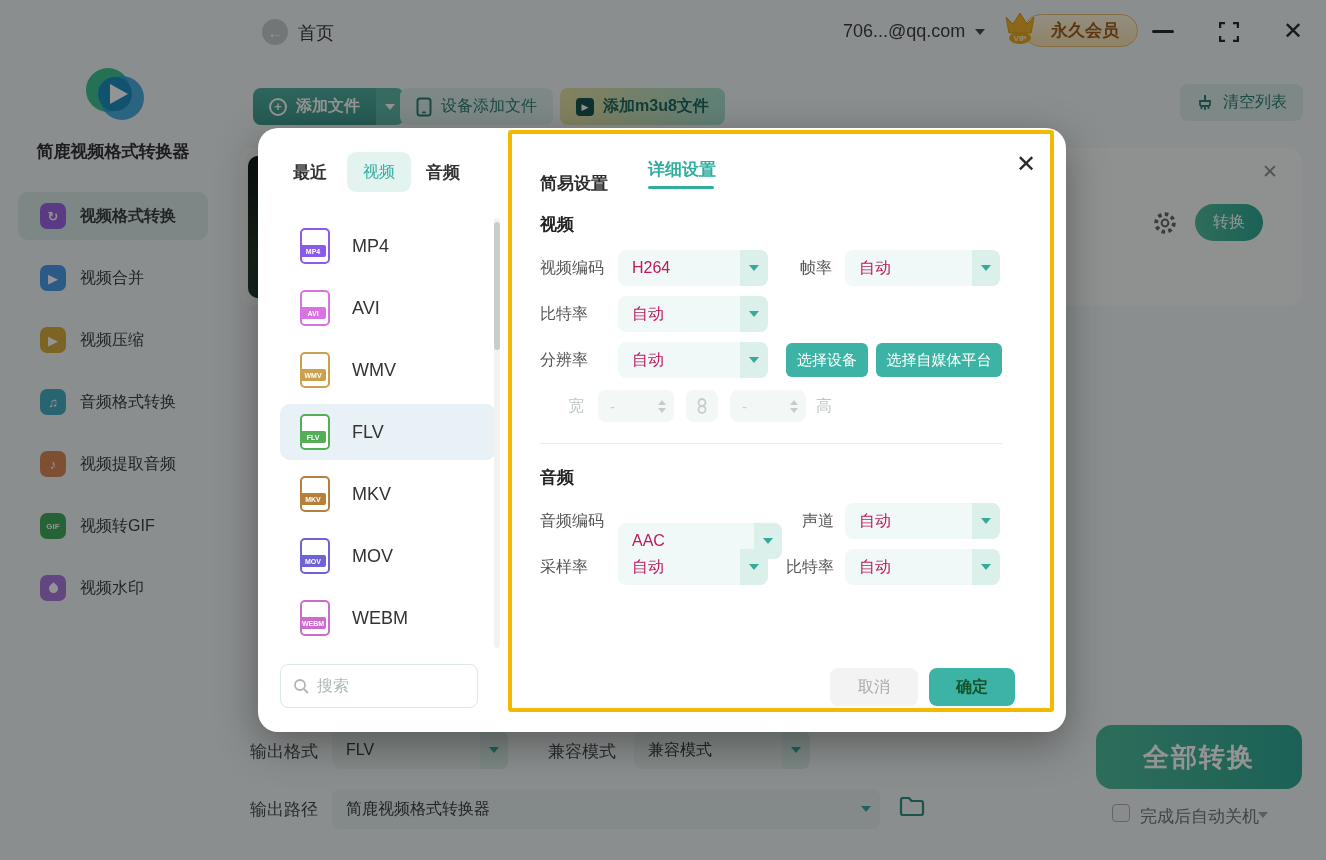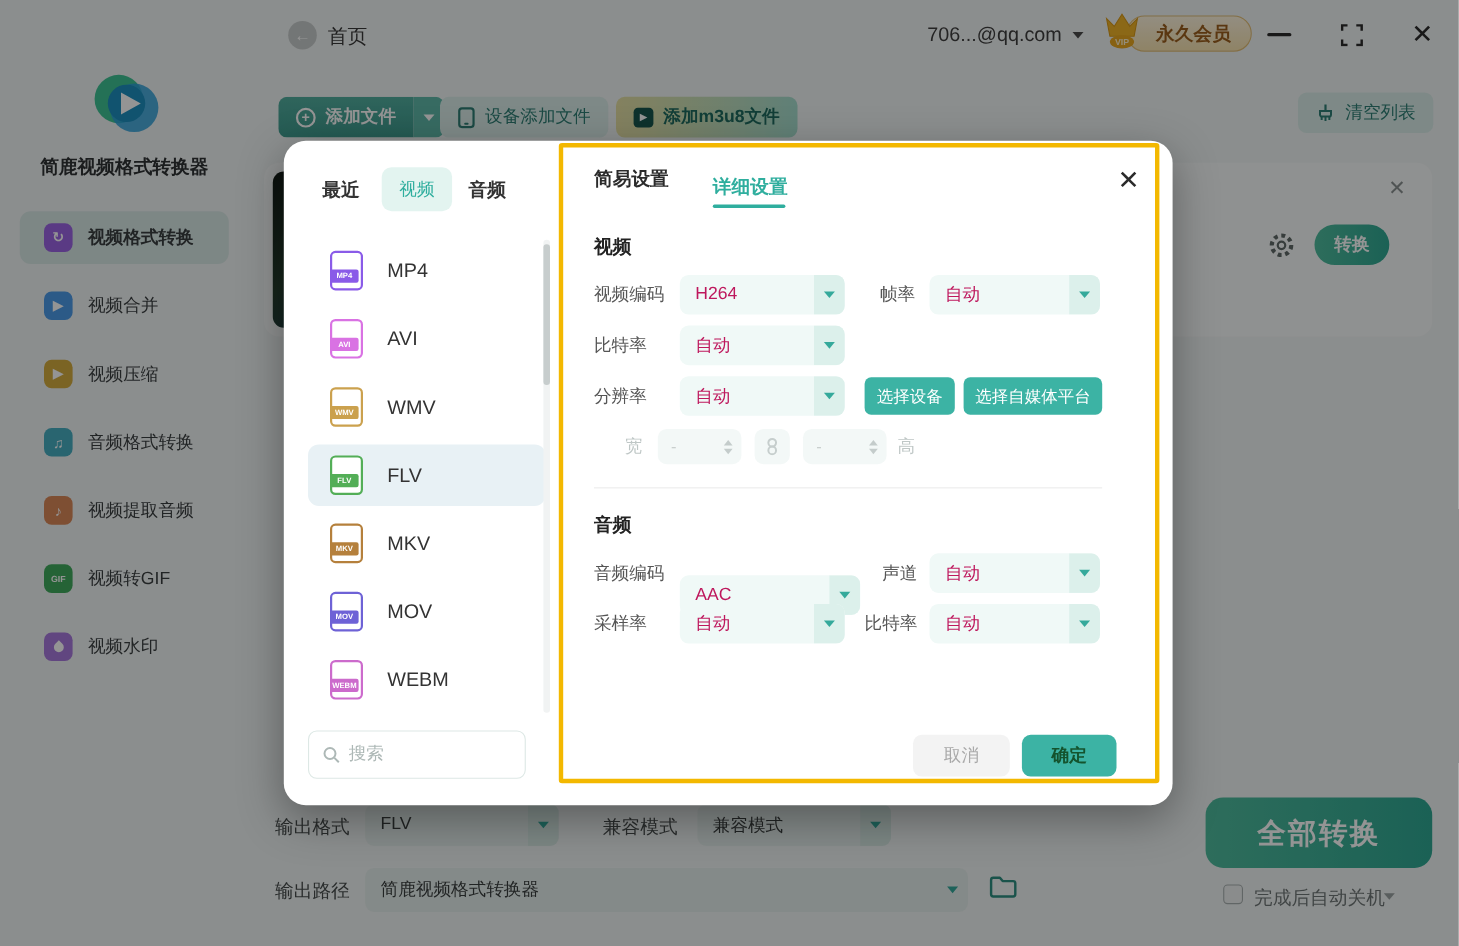--- a/index.html
+++ b/index.html
@@ -38,21 +38,21 @@
   .plus-circle{width:18px;height:18px;border:2px solid #fff;border-radius:50%;display:flex;align-items:center;justify-content:center;font-size:13px;font-weight:bold;line-height:1}
   .btn-light{height:37px;background:#D9EDE9;border-radius:8px;color:#2F7F75;font-size:16px;display:flex;align-items:center;gap:9px;padding:0 16px}
   .btn-m3u8{left:560px;top:88px;height:37px;border-radius:8px;background:linear-gradient(90deg,#E4DFA3,#A5DCCE);color:#1F6B60;font-weight:bold;font-size:16px;display:flex;align-items:center;gap:9px;padding:0 16px}
   .mini-tile{width:18px;height:18px;background:#19564F;border-radius:4px;color:#fff;font-size:9px;display:flex;align-items:center;justify-content:center}
 
   
   .file-card{left:240px;top:148px;width:1062px;height:158px;background:#F7FAFA;border-radius:14px}
   .thumb{left:248px;top:156px;width:104px;height:142px;border-radius:10px;background:linear-gradient(135deg,#121A16 0%,#27402F 45%,#1C3A44 75%,#121A16 100%)}
   .row-close{left:1262px;top:160px;font-size:19px;color:#8A9191}
   .gear{left:1152px;top:210px}
-  .btn-convert{left:1195px;top:204px;width:68px;height:37px;border-radius:19px;background:linear-gradient(90deg,#4FBC9E,#2FA893);color:#fff;font-weight:bold;font-size:16px;display:flex;align-items:center;justify-content:center}
+  .btn-convert{left:1195px;top:204px;width:68px;height:37px;border-radius:19px;background:linear-gradient(90deg,#4FBC9E,#2FA893);color:#fff;font-weight:normal;font-size:16px;display:flex;align-items:center;justify-content:center}
 
   
   .fld-lbl{font-size:17px;color:#474D4D}
   .sel{display:flex;border-radius:8px;overflow:hidden;background:#E4EEEC;align-items:stretch}
   .sel .val{flex:1;display:flex;align-items:center;padding-left:14px;font-size:16px;color:#3A3F3F}
   .sel .cw{width:28px;background:#D6E8E4;display:flex;align-items:center;justify-content:center}
   .btn-all{left:1096px;top:725px;width:206px;height:64px;border-radius:16px;background:linear-gradient(90deg,#4FBC9E,#2FA893);color:#fff;font-weight:bold;font-size:26px;display:flex;align-items:center;justify-content:center;letter-spacing:2px}
   .chk{left:1112px;top:804px;width:18px;height:18px;border:1px solid #A8B0B0;border-radius:4px;background:#EEF2F2}
   .chk-lbl{left:1140px;top:805px;font-size:17px;color:#6F7777}
 
@@ -311,21 +311,21 @@
   <div class="abs search-box">
     <svg width="16" height="16" viewBox="0 0 16 16">
       <circle cx="7" cy="7" r="5" fill="none" stroke="#ADB8B6" stroke-width="1.8"></circle>
       <path d="M11 11 L15 15" stroke="#ADB8B6" stroke-width="1.8"></path>
     </svg>
     <input class="search-input" placeholder="搜索" style="">
   </div>
 
   <div class="abs panel-frame"></div>
 
-  <div class="abs set-tab" style="left:282px;top:23px">简易设置</div>
+  <div class="abs set-tab" style="left:282px;top:44px">简易设置</div>
   <div class="abs set-tab active" style="left:390px;top:30px">详细设置</div>
   <div class="abs tab-underline"></div>
   <div class="abs modal-close">✕</div>
 
   <div class="abs sec-title" style="left:282px;top:85px">视频</div>
 
   <div class="abs set-lbl" style="left:282px;top:130px">视频编码</div>
   <div class="abs msel" style="left:360px;top:122px;width:150px">
     <span class="val">H264</span>
     <span class="cw">

